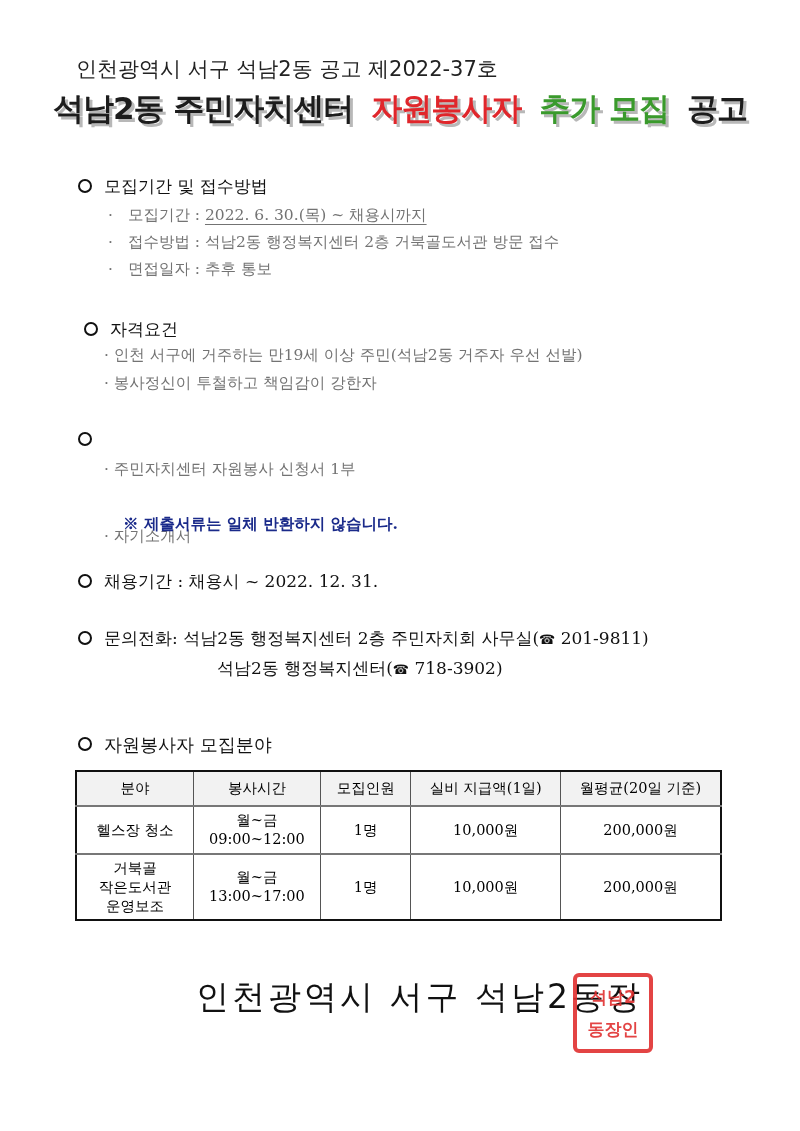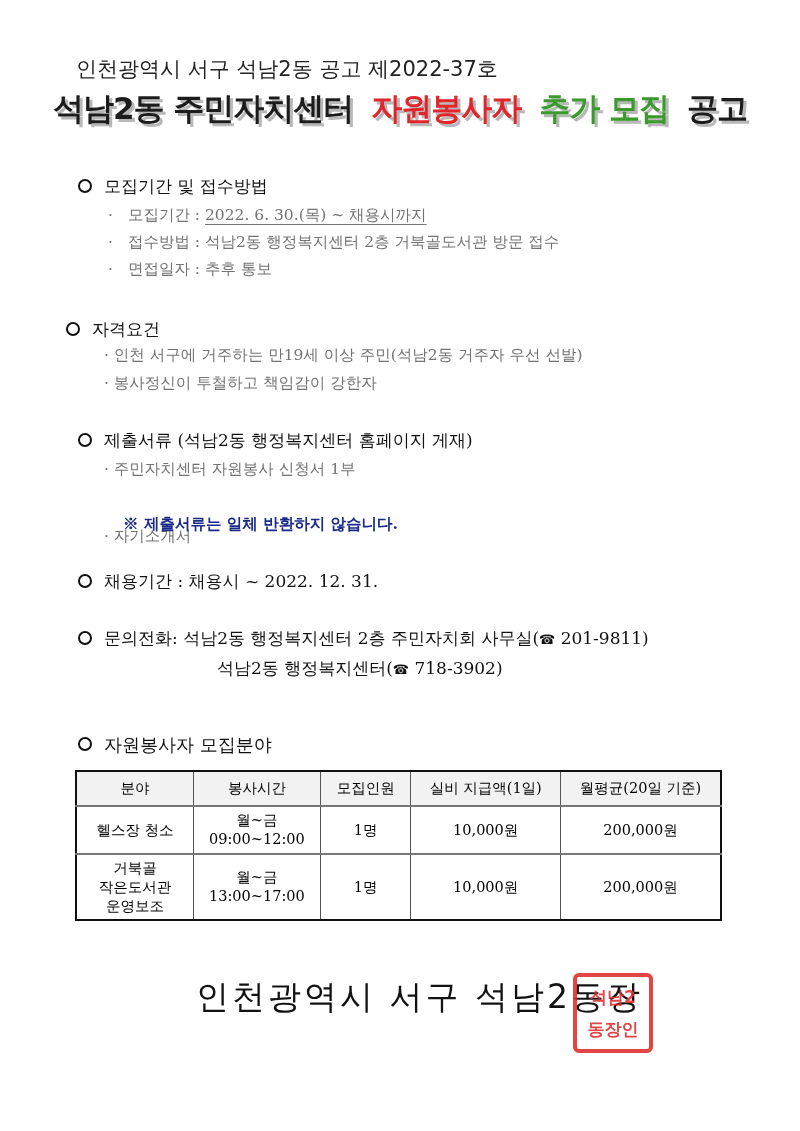--- a/index.html
+++ b/index.html
@@ -82,32 +82,32 @@
   <span class="dot">·</span>
   <span>접수방법 :</span>
   <span>석남2동 행정복지센터 2층 거북골도서관 방문 접수</span>
 </div>
 <div class="abs bullet-row" style="left:108px; top:259px;">
   <span class="dot">·</span>
   <span>면접일자 :</span>
   <span>추후 통보</span>
 </div>
 
-<div class="abs section-head" style="left:66px; top:318px;">
+<div class="abs section-head" style="left:84px; top:318px;">
   <span class="circle"></span><span>자격요건</span>
 </div>
 <div class="abs bullet-row" style="left:104px; top:345px;">
   <span>· </span><span>인천 서구에 거주하는 만19세 이상 주민(석남2동 거주자 우선 선발)</span>
 </div>
 <div class="abs bullet-row" style="left:104px; top:373px;">
   <span>· </span><span>봉사정신이 투철하고 책임감이 강한자</span>
 </div>
 
 <div class="abs section-head" style="left:78px; top:429px;">
-  <span class="circle"></span><span>제출서류 (석남2동 행정복지센터 홈페이지 게재)</span>
+  <span class="circle"></span>
 </div>
 <div class="abs bullet-row" style="left:104px; top:459px;">
   <span>· </span><span>주민자치센터 자원봉사 신청서 1부</span>
 </div>
 <div class="abs bullet-row" style="left:104px; top:486px;margin-top:40px;">
   <span>· </span><span>자기소개서</span>
 </div>
 <div class="abs notice" style="left:123px; top:514px;">※ 제출서류는 일체 반환하지 않습니다.</div>
 
 <div class="abs section-head" style="left:78px; top:570px;">

